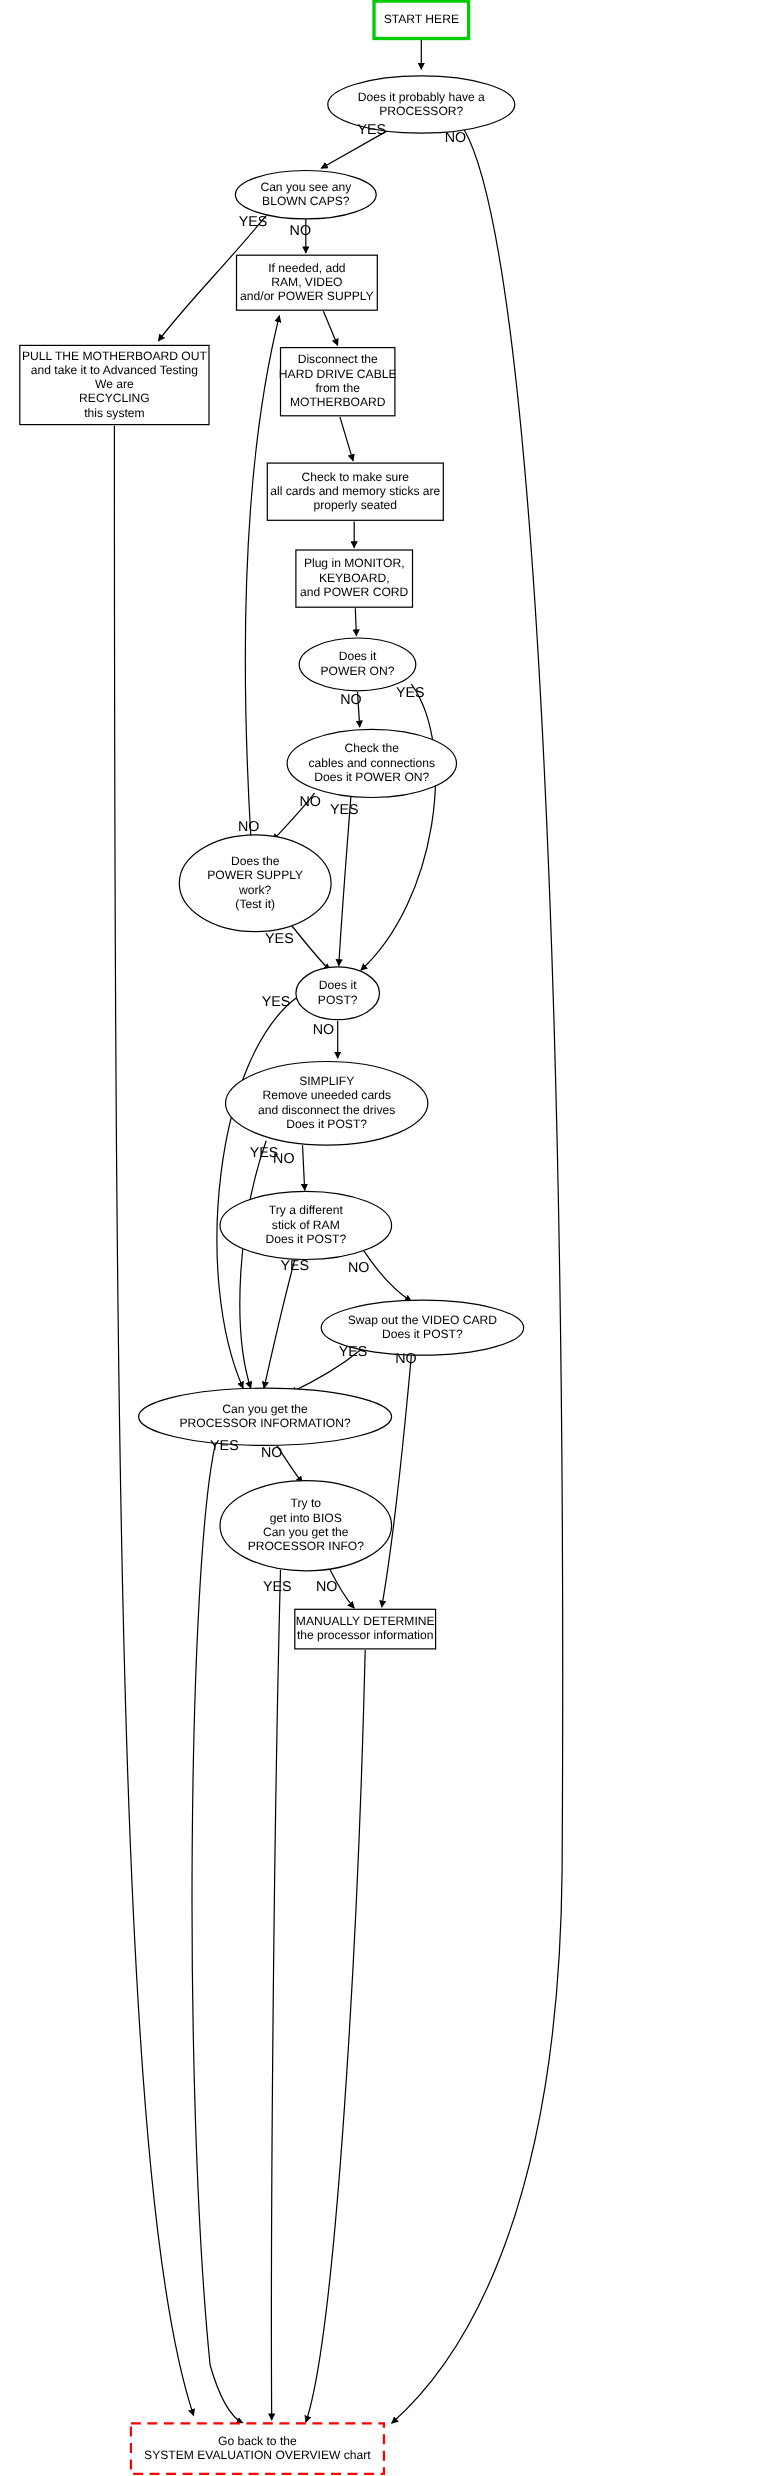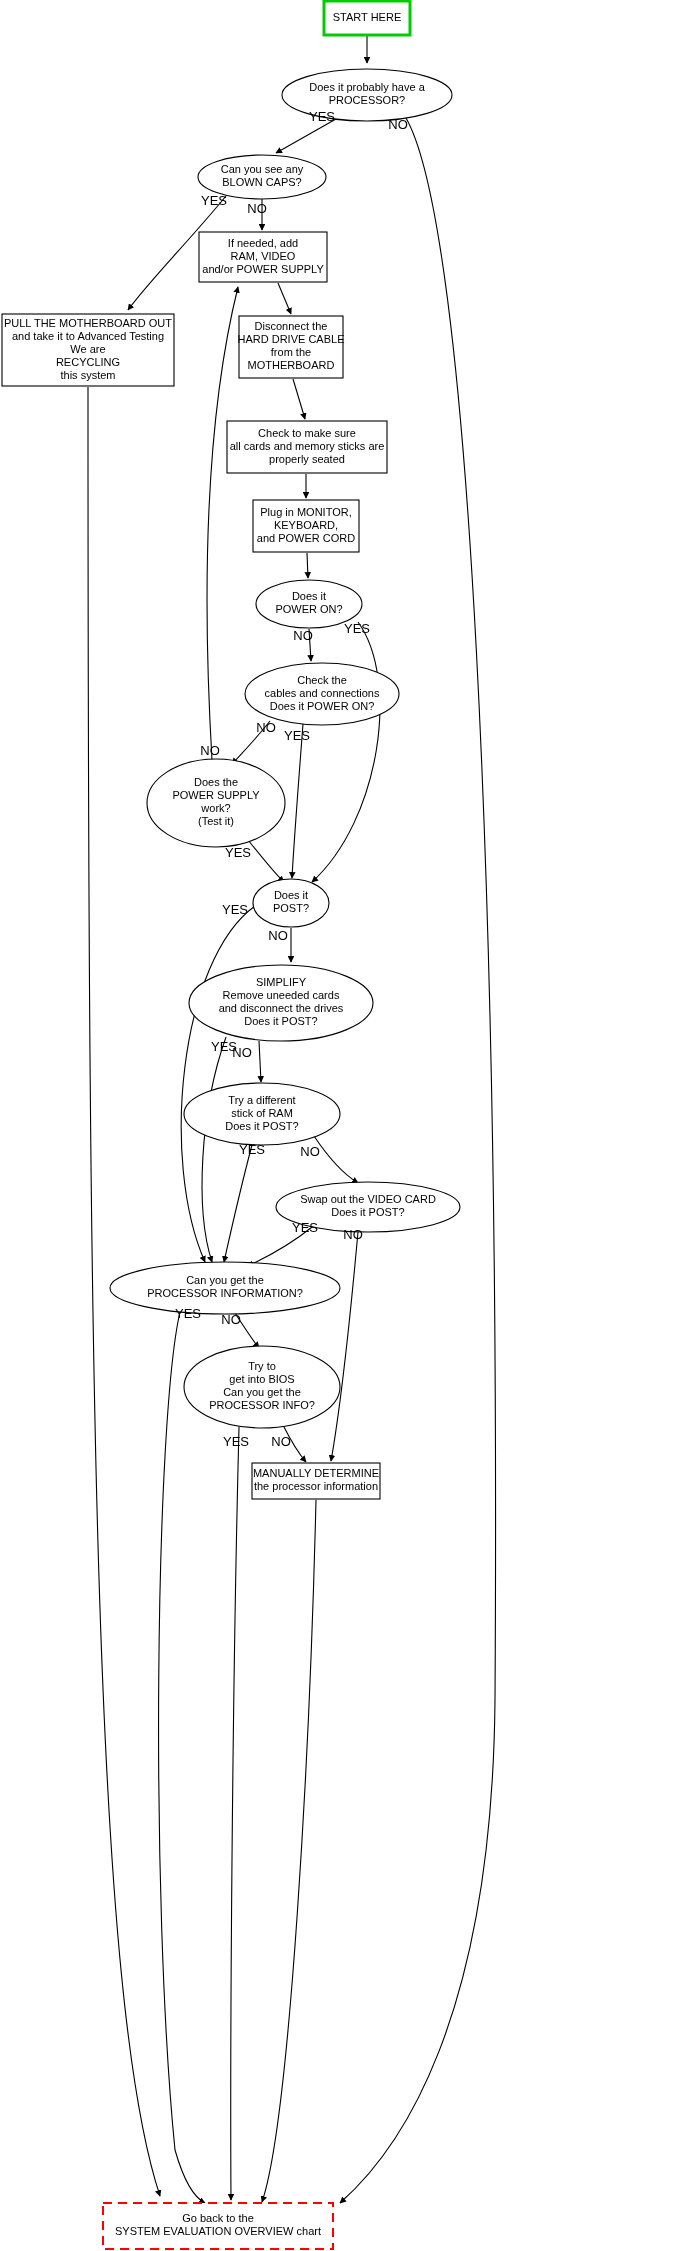--- a/index.html
+++ b/index.html
@@ -1,17 +1,17 @@
 <!DOCTYPE html>
 <html><head>
 <meta charset="utf-8">
 <style>
   html,body{margin:0;padding:0;background:#ffffff;}
   body{width:700px;height:2251px;font-family:"Liberation Sans","DejaVu Sans",sans-serif;}
-  #chart-root{position:relative;width:636px;height:2251px;}
+  #chart-root{position:relative;width:636px;height:2251px;margin-left:16px;}
   svg{display:block;}
   .nd-text{font-family:"Liberation Sans","DejaVu Sans",sans-serif;font-size:11px;fill:#000;text-anchor:middle;dominant-baseline:middle;}
   .edge-label{font-family:"Liberation Sans","DejaVu Sans",sans-serif;font-size:13px;fill:#000;text-anchor:middle;dominant-baseline:middle;}
   .shape{fill:#ffffff;stroke:#000000;stroke-width:1.1;}
   .shape-start{fill:#ffffff;stroke:#00cc00;stroke-width:3;}
   .shape-end{fill:#ffffff;stroke:#ff0000;stroke-width:2;stroke-dasharray:9 6;}
   .edge{fill:none;stroke:#000000;stroke-width:1.1;}
 </style>
 </head>
 <body>

